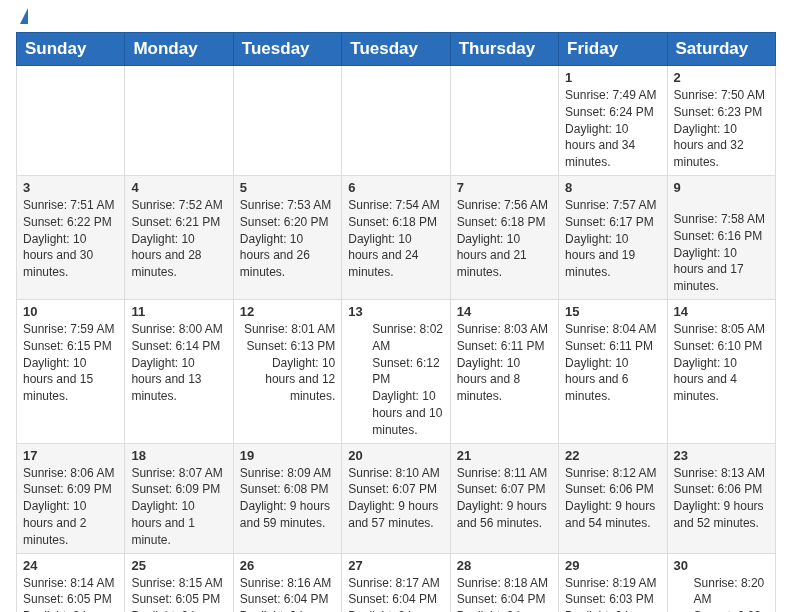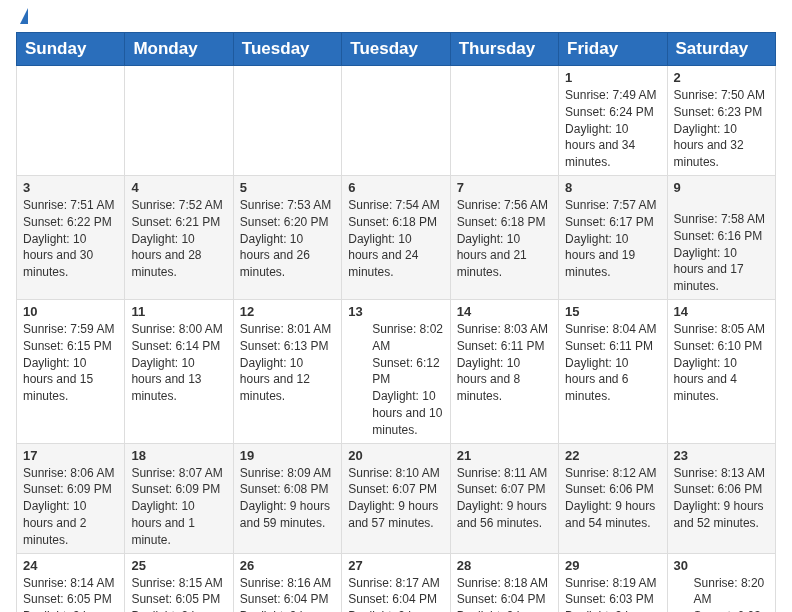--- a/index.html
+++ b/index.html
@@ -185,21 +185,21 @@
 Daylight: 10 hours and 15 minutes.</div>
         </td>
         <td>
           <span class="day-number">11</span>
           <div class="day-info" style="white-space: pre-line;">Sunrise: 8:00 AM
 Sunset: 6:14 PM
 Daylight: 10 hours and 13 minutes.</div>
         </td>
         <td>
           <span class="day-number">12</span>
-          <div class="day-info" style="white-space: pre-line;">Sunrise: 8:01 AM
+          <div class="day-info" style="white-space: pre-line; text-align: right;">Sunrise: 8:01 AM
 Sunset: 6:13 PM
 Daylight: 10 hours and 12 minutes.</div>
         </td>
         <td>
           <span class="day-number">13</span>
           <div class="day-info" style="white-space: pre-line; margin-left: 24px;">Sunrise: 8:02 AM
 Sunset: 6:12 PM
 Daylight: 10 hours and 10 minutes.</div>
         </td>
         <td>

